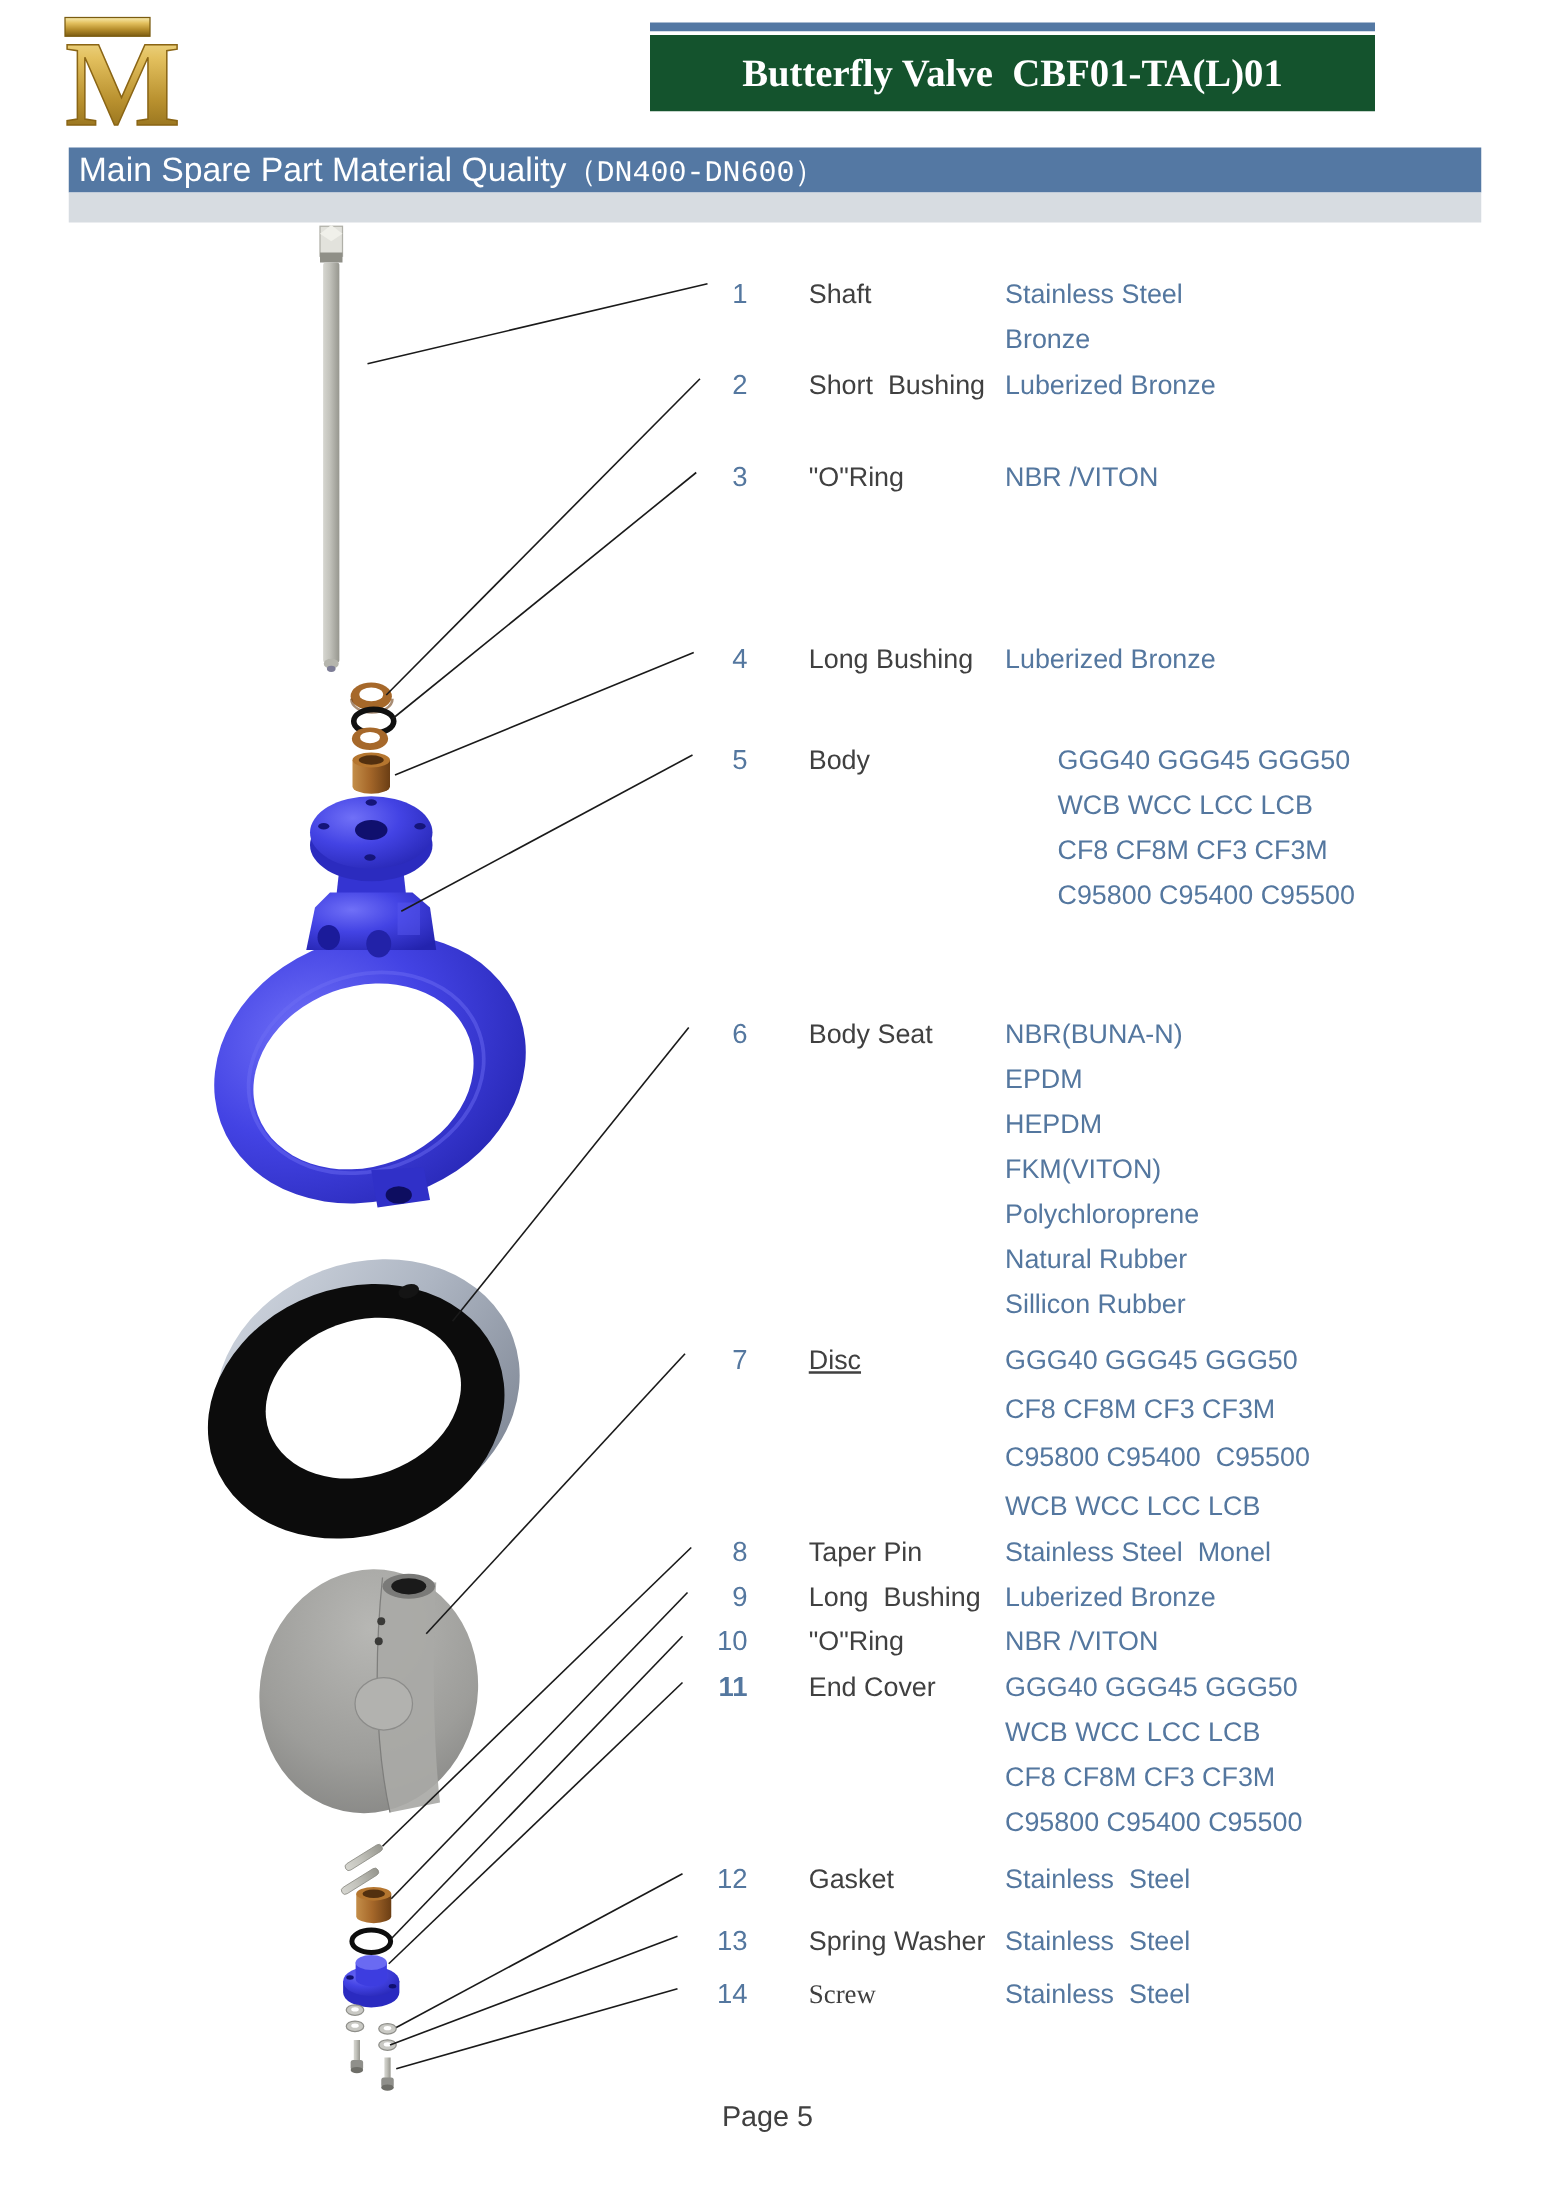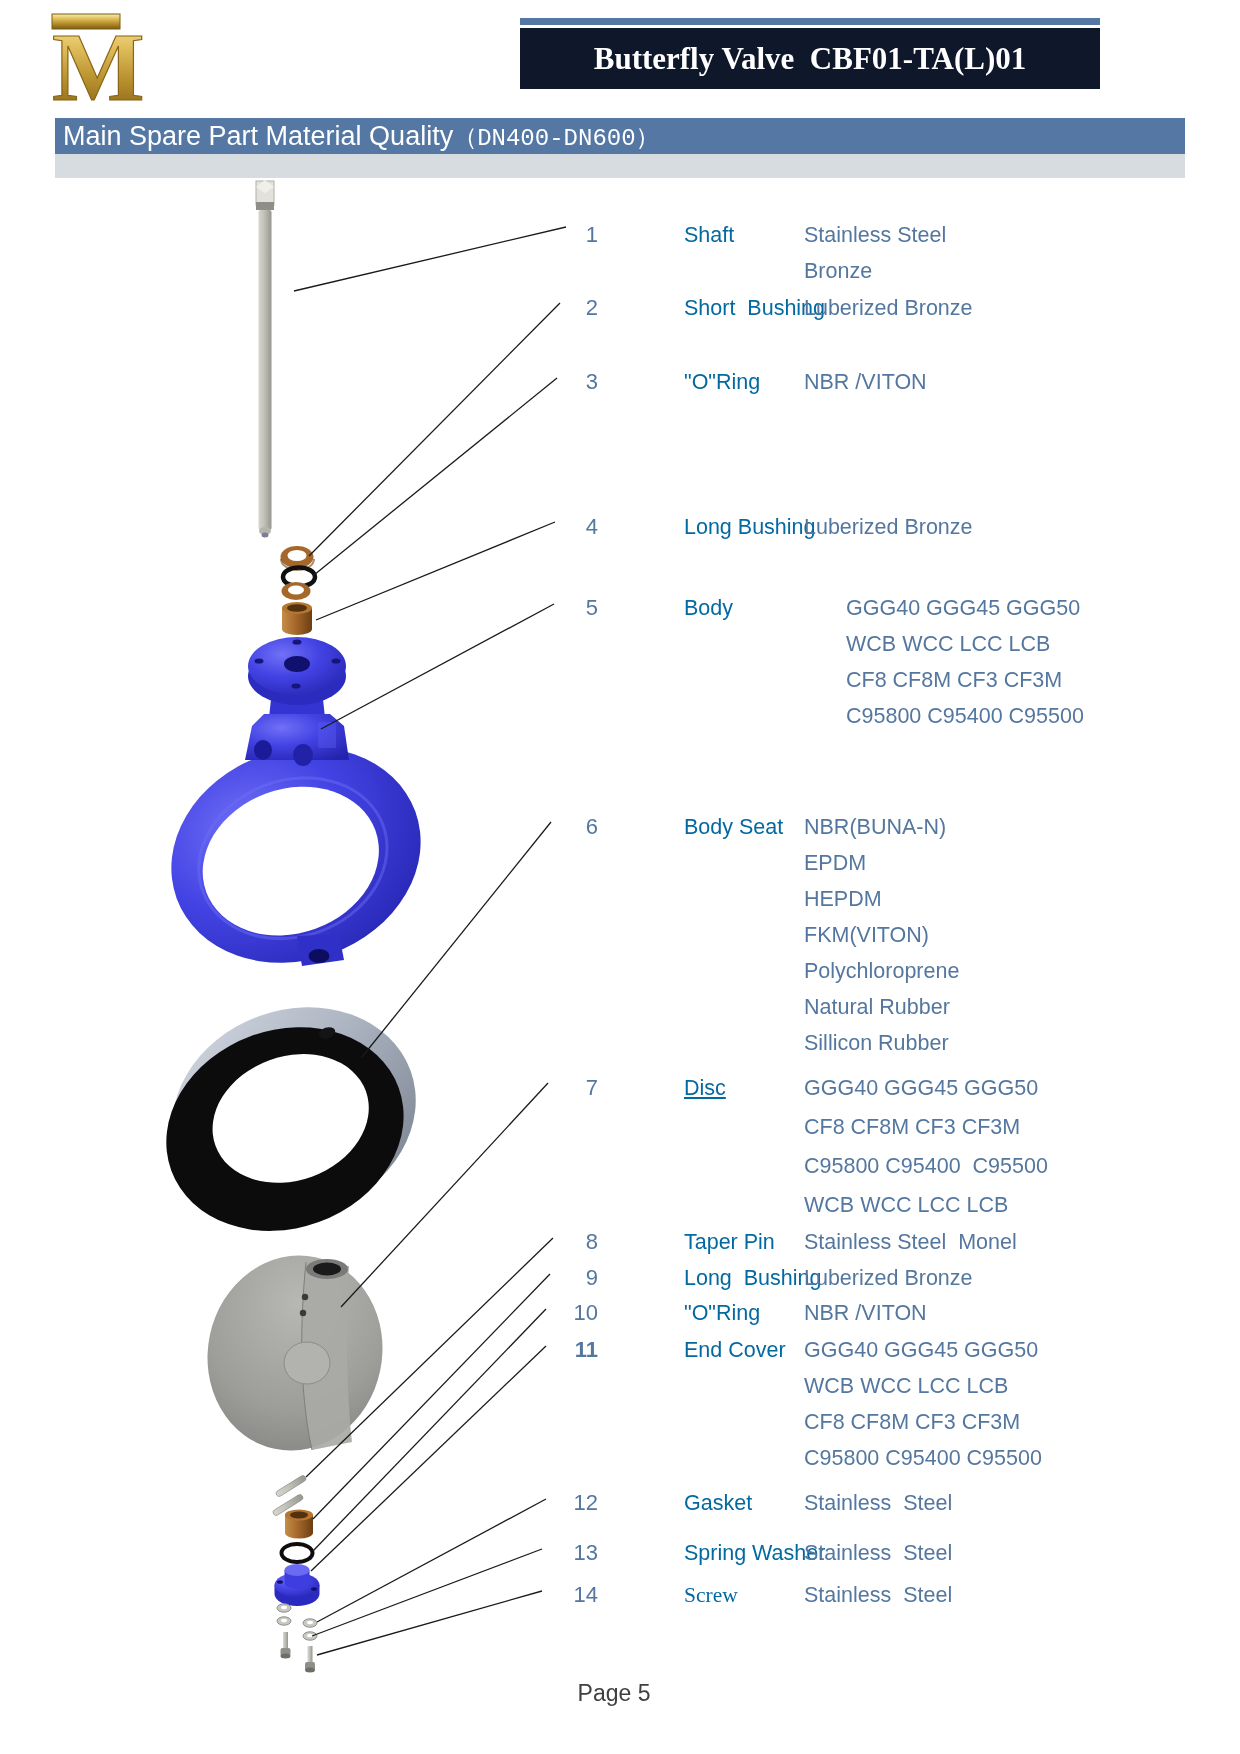--- a/index.html
+++ b/index.html
@@ -8,33 +8,33 @@
   
   .logo-wrap{position:absolute;left:50px;top:4px;width:320px;height:100px;}
   .logo-mark{position:absolute;left:0;top:2px;}
   .logo-words{position:absolute;left:86px;top:4px;font-family:"Liberation Serif",serif;
         font-weight:bold;color:#4f74a6;
         text-shadow:-1px -1px 0 #fff,1px -1px 0 #fff,-1px 1px 0 #fff,1px 1px 0 #fff,3px 3px 3px rgba(60,60,60,.45);}
   .logo-w1{font-size:38px;letter-spacing:3px;line-height:40px;}
   .logo-w2{font-size:38px;letter-spacing:3px;line-height:40px;margin-left:30px;}
   
   .product-topbar{position:absolute;left:520px;top:18px;width:580px;height:7px;background:#5478a3;}
-  .product-box{position:absolute;left:520px;top:28px;width:580px;height:61px;background:#0f172a;
+  .product-box{position:absolute;left:520px;top:28px;width:580px;height:61px;background:#14532d;
         display:flex;align-items:center;justify-content:center;}
   .product-box span{color:#fff;font-family:"Liberation Serif",serif;font-weight:bold;
         font-size:31px;white-space:pre;}
   
   .section-bar{position:absolute;left:55px;top:118px;width:1130px;height:36px;background:#5478a3;
         color:#fff;font-size:27px;line-height:36px;padding-left:8px;box-sizing:border-box;white-space:pre;}
   .section-dn{font-family:Liberation Mono, monospace;font-size:24px;}
   .section-shadow{position:absolute;left:55px;top:154px;width:1130px;height:24px;background:#d7dce1;}
   
   .part-num{position:absolute;left:498px;width:100px;text-align:right;font-size:22px;
         color:#54779f;line-height:36px;white-space:pre;}
-  .part-name{position:absolute;left:684px;font-size:21.5px;color:#0369a1;line-height:36px;white-space:pre;}
+  .part-name{position:absolute;left:647px;font-size:21.5px;color:#404040;line-height:36px;white-space:pre;}
   .part-mats{position:absolute;left:804px;font-size:21.5px;color:#54779f;white-space:pre;}
   .footer{position:absolute;top:1680px;left:16px;width:1196px;text-align:center;
         font-size:23px;color:#404040;}
   svg.diagram{position:absolute;left:0;top:0;}
 </style>
 </head>
 <body>
 
 <div class="page">
 

